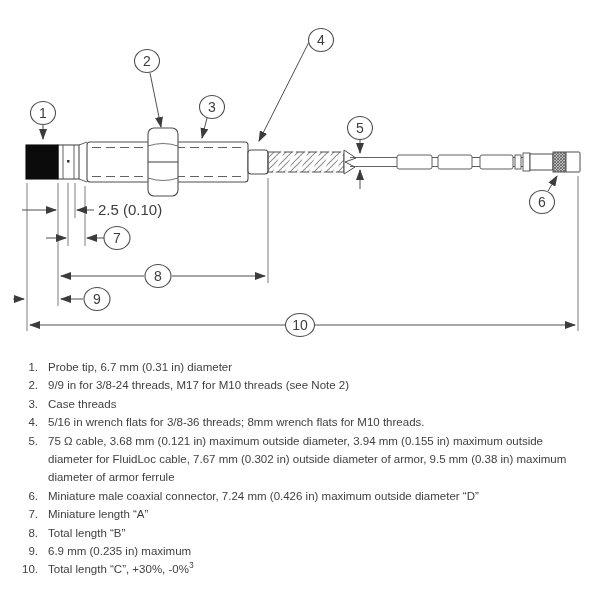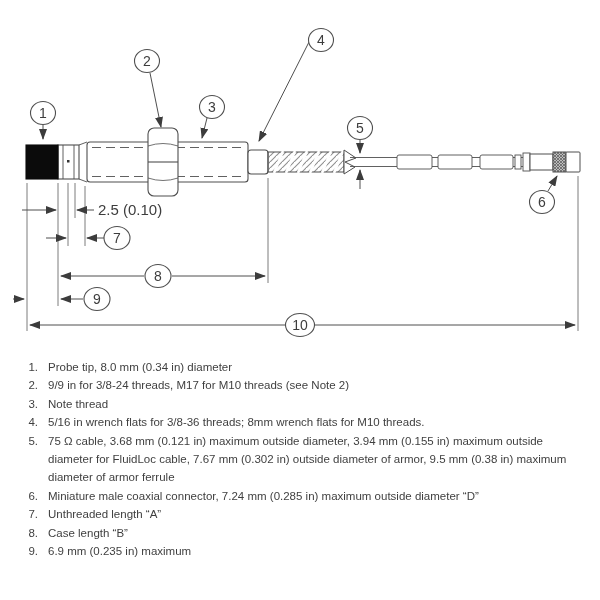--- a/index.html
+++ b/index.html
@@ -155,49 +155,53 @@
         <text x="158" y="281">8</text>
         <text x="97" y="304">9</text>
         <text x="300" y="330">10</text>
       </g>
     </svg>
   </div>
 
   <div class="notes">
     <div class="note-row">
       <span class="note-num">1.</span>
-      <span class="note-text">Probe tip, 8.0 mm (0.34 in) diameter</span>
+      <span class="note-text">Probe tip, 6.7 mm (0.31 in) diameter</span>
     </div>
     <div class="note-row">
       <span class="note-num">2.</span>
       <span class="note-text">9/9 in for 3/8-24 threads, M17 for M10 threads (see Note 2)</span>
     </div>
     <div class="note-row">
       <span class="note-num">3.</span>
-      <span class="note-text">Note thread</span>
+      <span class="note-text">Case threads</span>
     </div>
     <div class="note-row">
       <span class="note-num">4.</span>
       <span class="note-text">5/16 in wrench flats for 3/8-36 threads; 8mm wrench flats for M10 threads.</span>
     </div>
     <div class="note-row">
       <span class="note-num">5.</span>
       <span class="note-text">75 Ω cable, 3.68 mm (0.121 in) maximum outside diameter, 3.94 mm (0.155 in) maximum outside diameter for FluidLoc cable, 7.67 mm (0.302 in) outside diameter of armor, 9.5 mm (0.38 in) maximum diameter of armor ferrule</span>
     </div>
     <div class="note-row">
       <span class="note-num">6.</span>
-      <span class="note-text">Miniature male coaxial connector, 7.24 mm (0.285 in) maximum outside diameter “D”</span>
+      <span class="note-text">Miniature male coaxial connector, 7.24 mm (0.426 in) maximum outside diameter “D”</span>
     </div>
     <div class="note-row">
       <span class="note-num">7.</span>
-      <span class="note-text">Unthreaded length “A”</span>
+      <span class="note-text">Miniature length “A”</span>
     </div>
     <div class="note-row">
       <span class="note-num">8.</span>
-      <span class="note-text">Case length “B”</span>
+      <span class="note-text">Total length “B”</span>
     </div>
     <div class="note-row">
       <span class="note-num">9.</span>
       <span class="note-text">6.9 mm (0.235 in) maximum</span>
     </div>
+    <div class="note-row">
+      <span class="note-num">10.</span>
+      <span class="note-text"><span>Total length “C”, +30%, -0%</span><sup>3</sup></span>
+    </div>
   </div>
 
 </div>
 
 </body></html>

